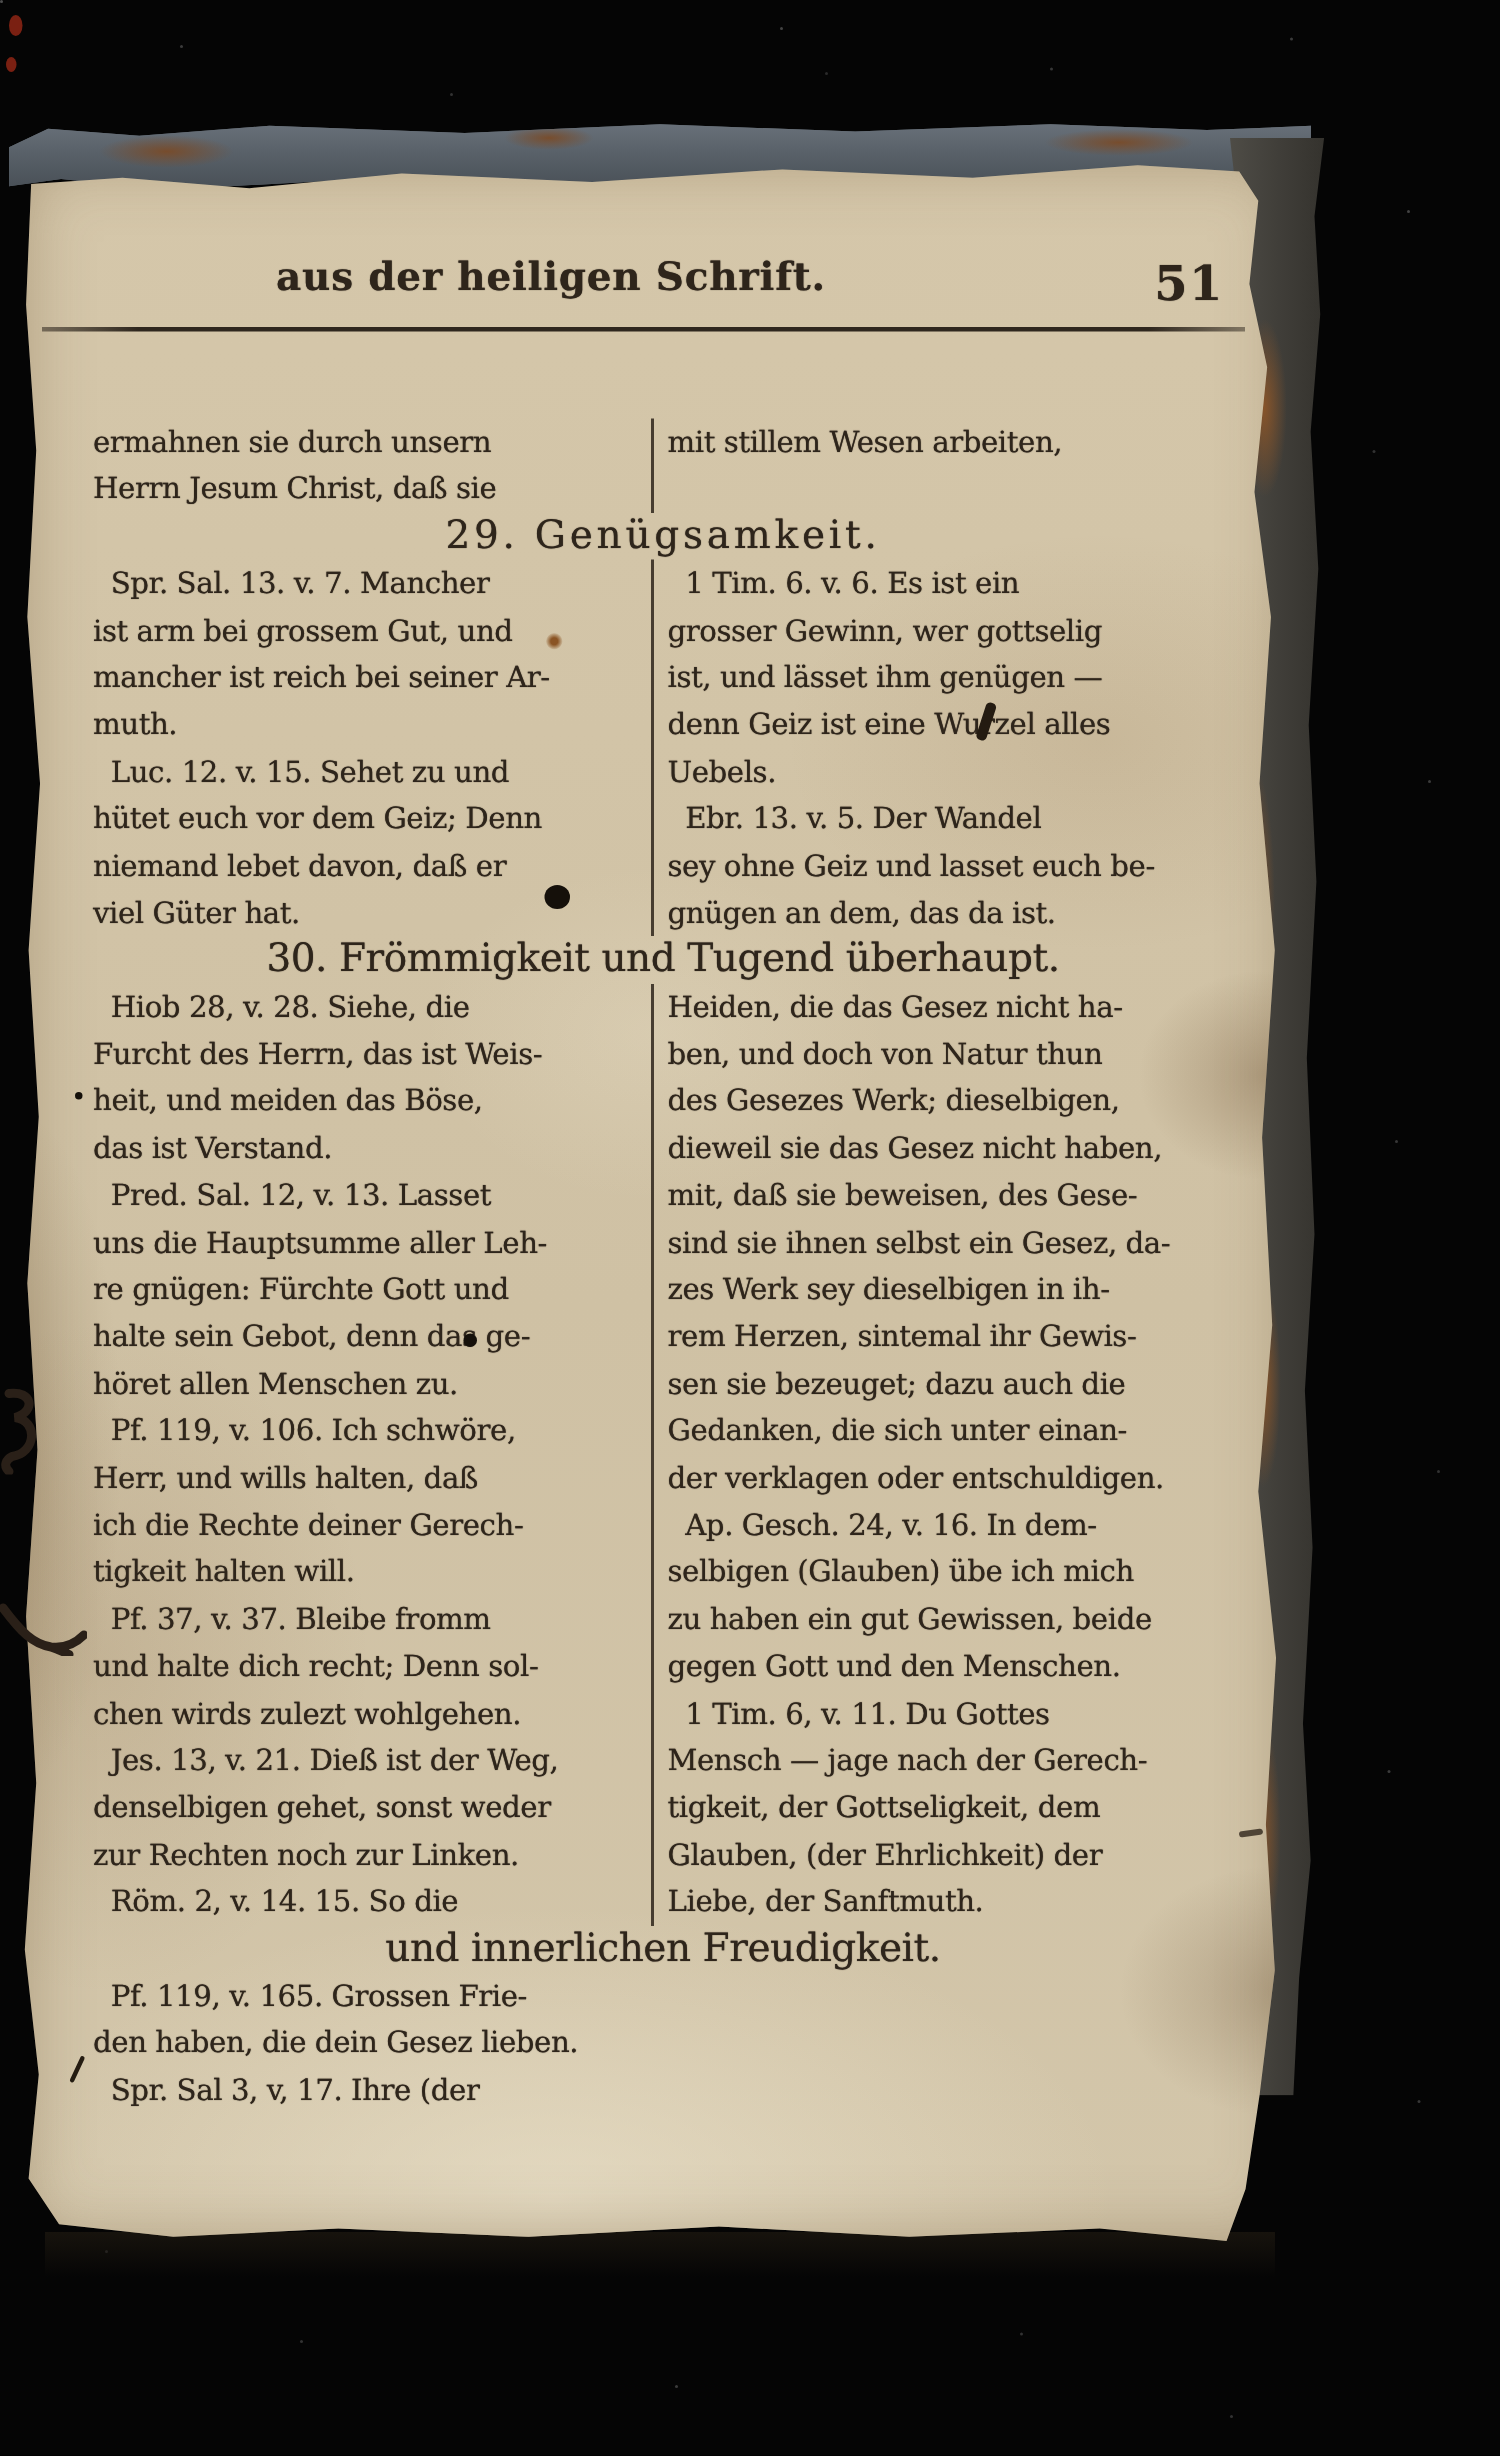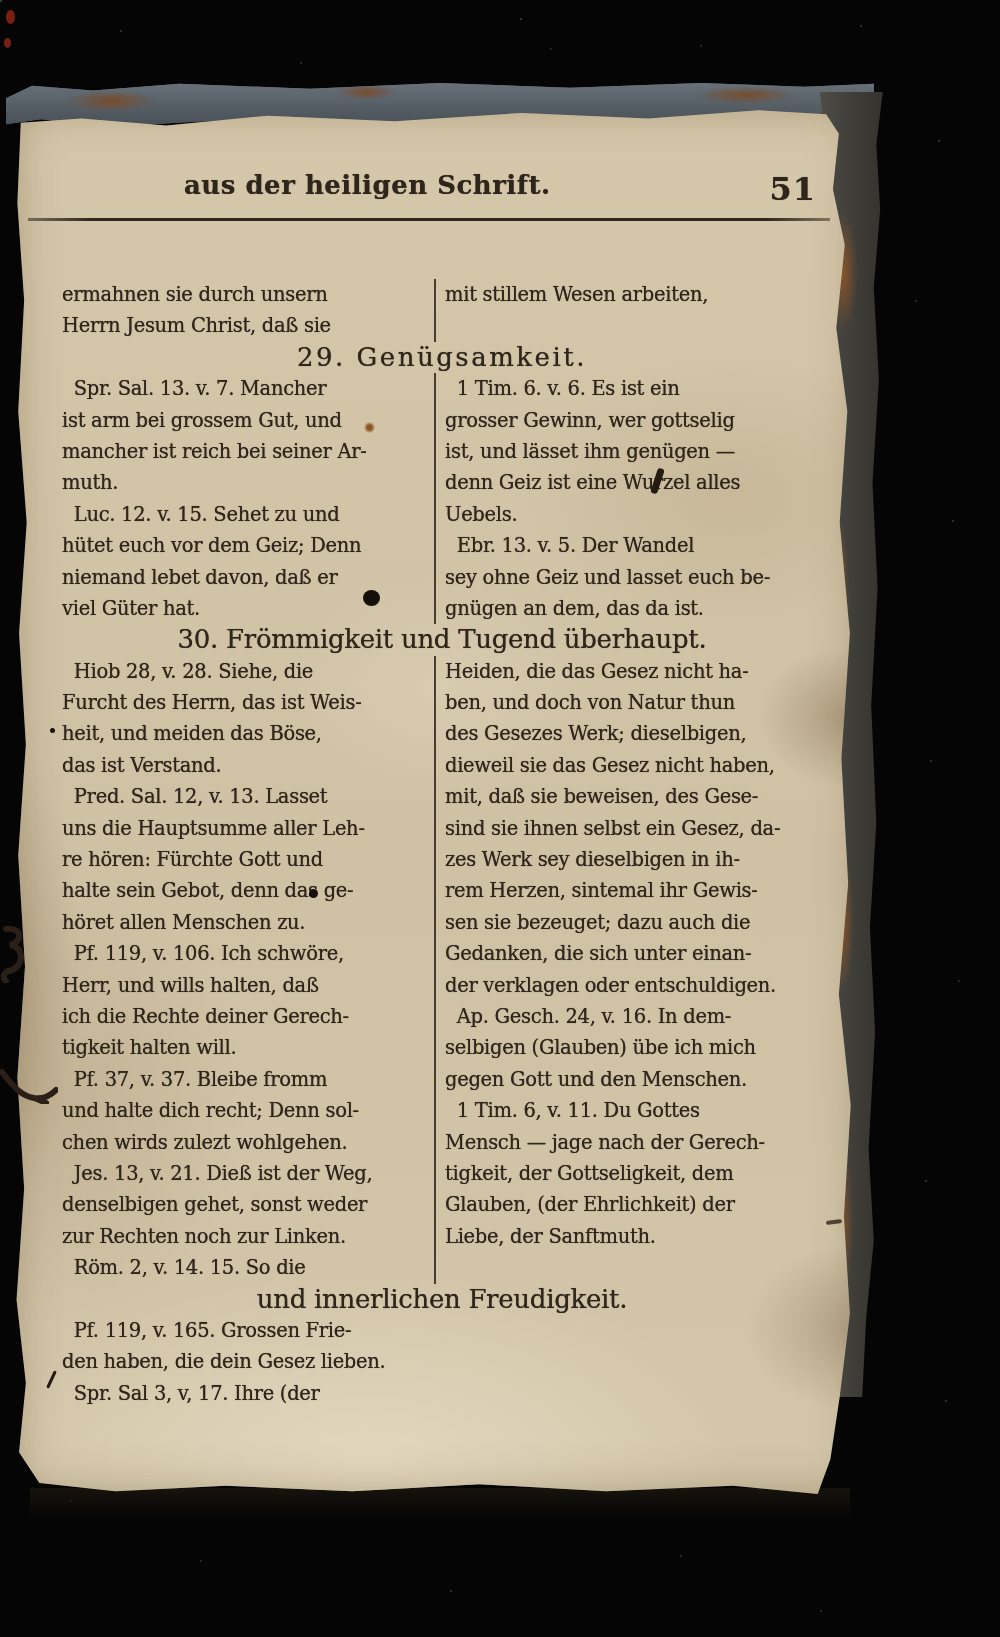--- a/index.html
+++ b/index.html
@@ -142,21 +142,21 @@
       <div class="heading1">30. Frömmigkeit und Tugend überhaupt.</div>
 
       <div class="two-col">
         <div class="col-left">
             <div class="line">  Hiob 28, v. 28. Siehe, die</div>
             <div class="line">Furcht des Herrn, das ist Weis-</div>
             <div class="line">heit, und meiden das Böse,</div>
             <div class="line">das ist Verstand.</div>
             <div class="line">  Pred. Sal. 12, v. 13. Lasset</div>
             <div class="line">uns die Hauptsumme aller Leh-</div>
-            <div class="line">re hören: Fürchte Gott und</div>
+            <div class="line">re gnügen: Fürchte Gott und</div>
             <div class="line">halte sein Gebot, denn das ge-</div>
             <div class="line">höret allen Menschen zu.</div>
             <div class="line">  Pf. 119, v. 106. Ich schwöre,</div>
             <div class="line">Herr, und wills halten, daß</div>
             <div class="line">ich die Rechte deiner Gerech-</div>
             <div class="line">tigkeit halten will.</div>
             <div class="line">  Pf. 37, v. 37. Bleibe fromm</div>
             <div class="line">und halte dich recht; Denn sol-</div>
             <div class="line">chen wirds zulezt wohlgehen.</div>
             <div class="line">  Jes. 13, v. 21. Dieß ist der Weg,</div>
@@ -171,20 +171,21 @@
             <div class="line">dieweil sie das Gesez nicht haben,</div>
             <div class="line">mit, daß sie beweisen, des Gese-</div>
             <div class="line">sind sie ihnen selbst ein Gesez, da-</div>
             <div class="line">zes Werk sey dieselbigen in ih-</div>
             <div class="line">rem Herzen, sintemal ihr Gewis-</div>
             <div class="line">sen sie bezeuget; dazu auch die</div>
             <div class="line">Gedanken, die sich unter einan-</div>
             <div class="line">der verklagen oder entschuldigen.</div>
             <div class="line">  Ap. Gesch. 24, v. 16. In dem-</div>
             <div class="line">selbigen (Glauben) übe ich mich</div>
+            <div class="line">zu haben ein gut Gewissen, beide</div>
             <div class="line">gegen Gott und den Menschen.</div>
             <div class="line">  1 Tim. 6, v. 11. Du Gottes</div>
             <div class="line">Mensch — jage nach der Gerech-</div>
             <div class="line">tigkeit, der Gottseligkeit, dem</div>
             <div class="line">Glauben, (der Ehrlichkeit) der</div>
             <div class="line">Liebe, der Sanftmuth.</div>
           </div>
       </div>
 
       <div class="heading1">und innerlichen Freudigkeit.</div>

